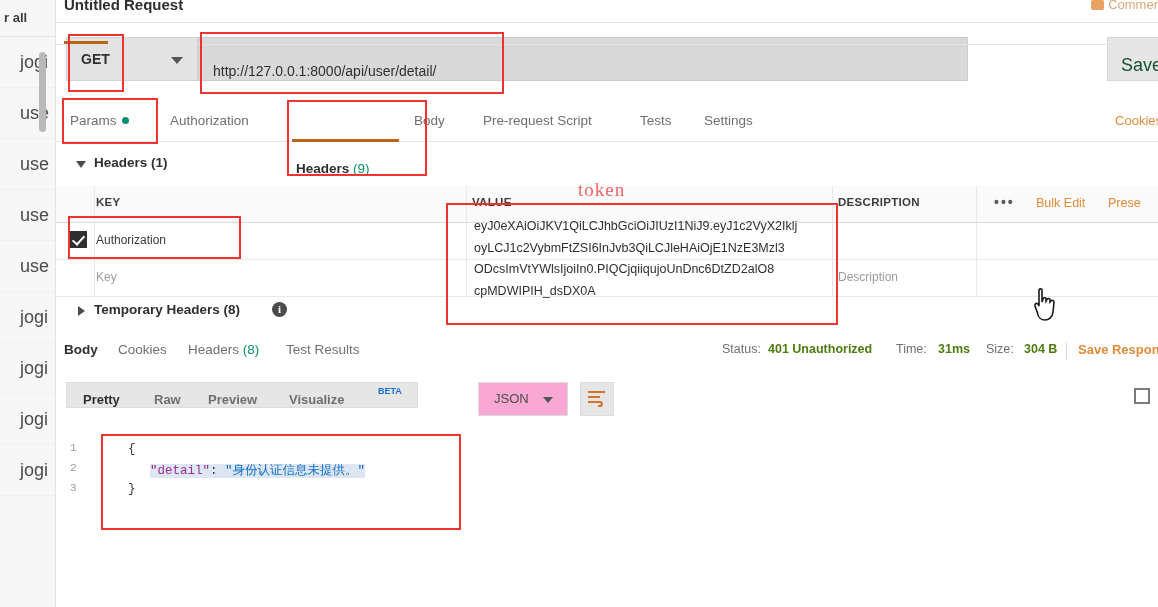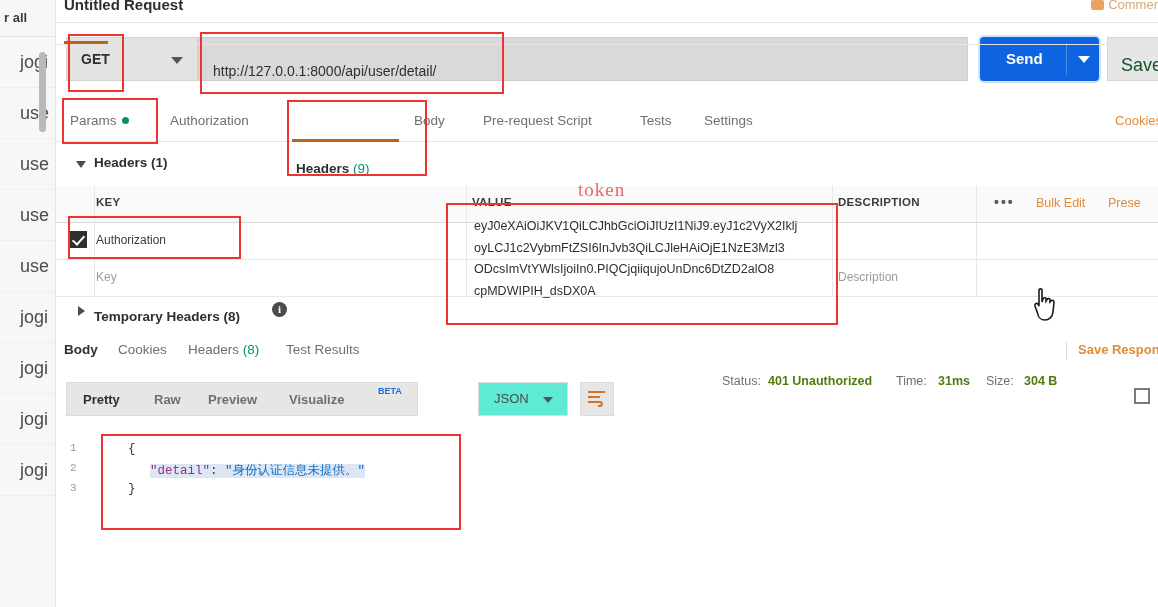--- a/index.html
+++ b/index.html
@@ -152,37 +152,37 @@
   
   #cursor{position:absolute;left:975px;top:288px;width:26px;height:34px;}
 
   
   #respbar{position:absolute;left:0;top:331px;width:1102px;height:40px;background:#fff;}
   .restab{position:absolute;top:11px;font-size:13.5px;color:#6f6f6f;white-space:nowrap;cursor:pointer;}
   .restab.active{color:#2f2f2f;font-weight:bold;}
   .restab .cnt{color:#0b8f6b;font-weight:normal;}
   #res-underline{position:absolute;left:8px;top:41px;width:44px;height:3px;background:#b8651b;}
   #resp-sep{position:absolute;left:0;top:44px;width:1102px;height:1px;background:#e4e4e4;}
-  .stat{position:absolute;top:11px;font-size:12.5px;color:#6f6f6f;white-space:nowrap;margin-top:32px;}
+  .stat{position:absolute;top:11px;font-size:12.5px;color:#6f6f6f;white-space:nowrap;}
   .stat b{color:#4d7c0f;font-weight:bold;}
   .vdiv{position:absolute;top:11px;width:1px;height:18px;background:#dcdcdc;}
   .saveresp{position:absolute;top:11px;font-size:13px;color:#e08c3a;font-weight:bold;white-space:nowrap;}
 
   
   #viewer{position:absolute;left:0;top:376px;width:1102px;height:44px;}
   #segbox{
-    position:absolute;left:10px;top:6px;width:352px;height:34px;
+    position:absolute;left:10px;top:6px;width:352px;height:26px;
     background:#e6e6e6;border:1px solid #dcdcdc;box-sizing:border-box;
   }
   .seg{position:absolute;top:9px;font-size:13px;color:#6f6f6f;cursor:pointer;white-space:nowrap;font-weight:bold;}
   .seg.active{color:#2f2f2f;font-weight:bold;}
   .beta{position:absolute;left:311px;top:3px;font-size:9px;color:#1a6fd4;font-weight:bold;}
   #jsonbox{
     position:absolute;left:422px;top:6px;width:90px;height:34px;
-    background:#5eead4;border:1px solid #dcdcdc;box-sizing:border-box;
+    background:#f9a8d4;border:1px solid #dcdcdc;box-sizing:border-box;
   }
   #jsonbox .j-label{position:absolute;left:15px;top:8px;font-size:13px;color:#4b4b4b;}
   #jsonbox .j-caret{
     position:absolute;right:14px;top:14px;width:0;height:0;
     border-left:5px solid transparent;border-right:5px solid transparent;border-top:6px solid #555;
   }
   #wrapbtn{
     position:absolute;left:524px;top:6px;width:34px;height:34px;
     background:#e6e6e6;border:1px solid #dcdcdc;box-sizing:border-box;
   }
@@ -237,25 +237,20 @@
   <div class="top-sep"></div>
 
   <div id="urlrow">
     <div id="methodbox">
       <span class="m-label">GET</span>
       <span class="caret"></span>
     </div>
     <div id="urlinput">
       <span class="u-text">http://127.0.0.1:8000/api/user/detail/</span>
     </div>
-    <div id="sendbtn">
-      <span class="s-label">Send</span>
-      <span class="s-div"></span>
-      <span class="s-caret"></span>
-    </div>
     <div id="savebtn">
       <span class="sv-label">Save</span>
     </div>
   </div>
 
   <div id="reqtabs">
     <div class="rtab" style="left:14px;">
       <span>Params</span><span class="dot"></span>
     </div>
     <div class="rtab" style="left:114px;">
@@ -316,21 +311,21 @@
       <span class="vline2"></span>
       <span class="vline3"></span>
       <span class="vline4"></span>
       <span class="cell-key placeholder">Key</span>
       <span class="cell-desc placeholder">Description</span>
     </div>
   </div>
 
   <div id="temphdr">
     <span class="tri right" style="left:22px;top:12px;"></span>
-    <span class="hdr-label" style="top:15px;">Temporary Headers (8)</span>
+    <span class="hdr-label" style="top:8px;">Temporary Headers (8)</span>
     <span class="info-i">i</span>
   </div>
 
   <div style="position:absolute;left:418px;top:216px;width:390px;line-height:21.5px;
               font-size:12.5px;color:#2f2f2f;white-space:nowrap;">
     <div>eyJ0eXAiOiJKV1QiLCJhbGciOiJIUzI1NiJ9.eyJ1c2VyX2Iklj</div>
     <div>oyLCJ1c2VybmFtZSI6InJvb3QiLCJleHAiOjE1NzE3Mzl3</div>
     <div>ODcsImVtYWlsIjoiIn0.PIQCjqiiqujoUnDnc6DtZD2alO8</div>
     <div>cpMDWIPIH_dsDX0A</div>
   </div>

